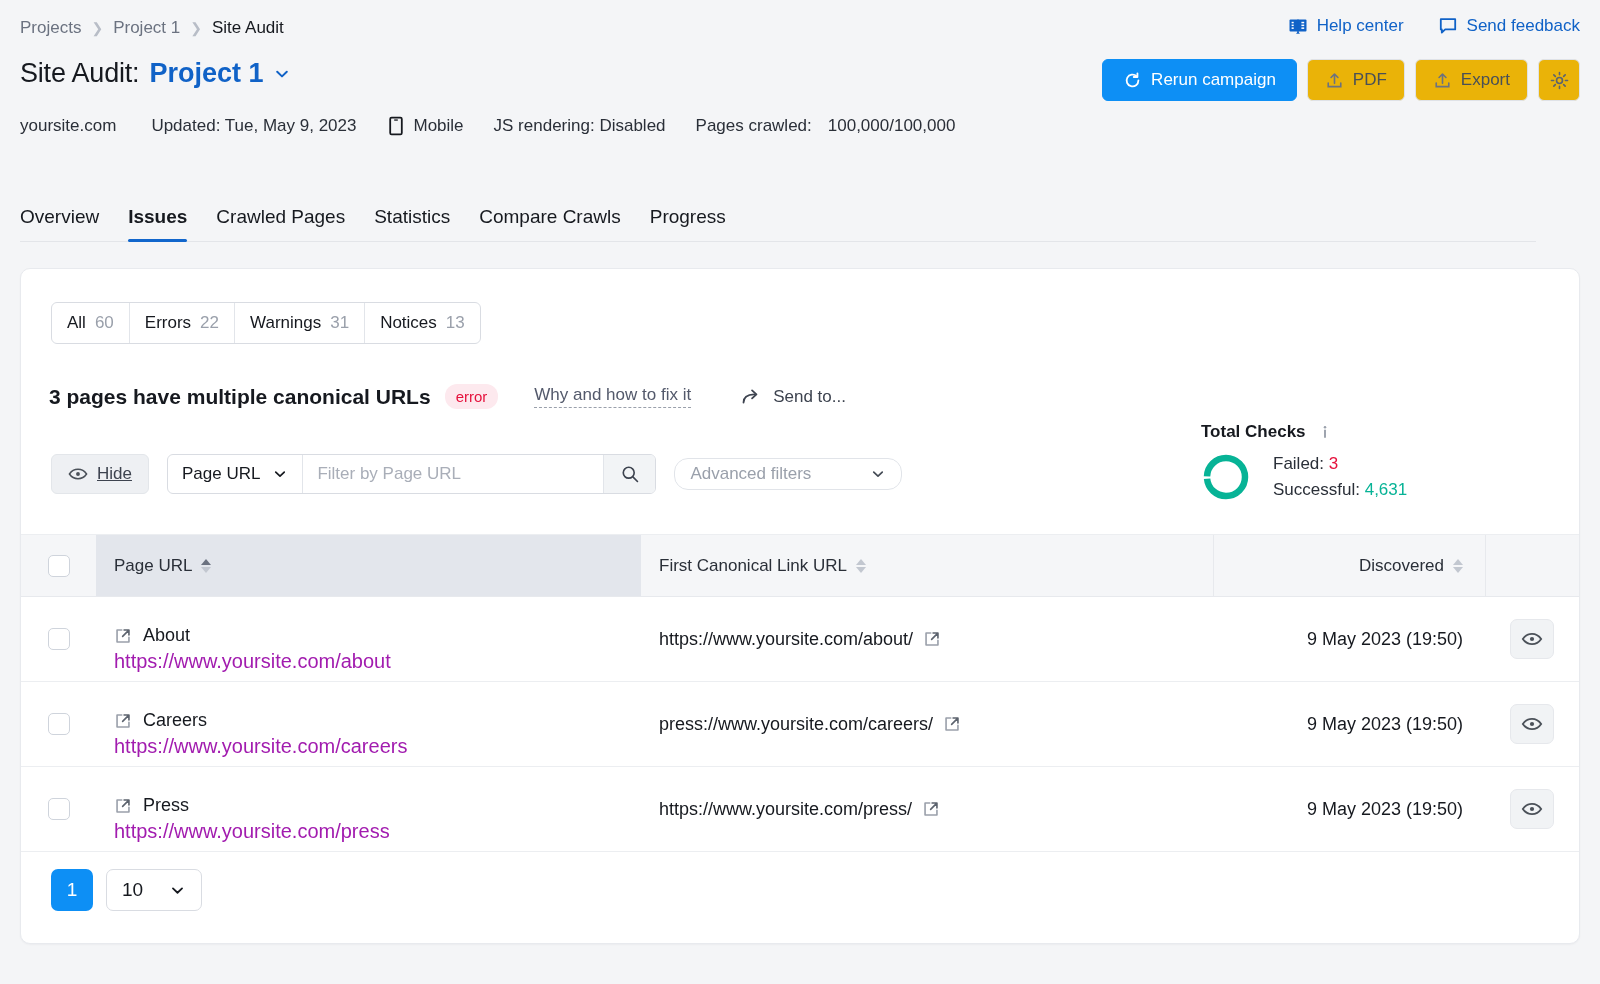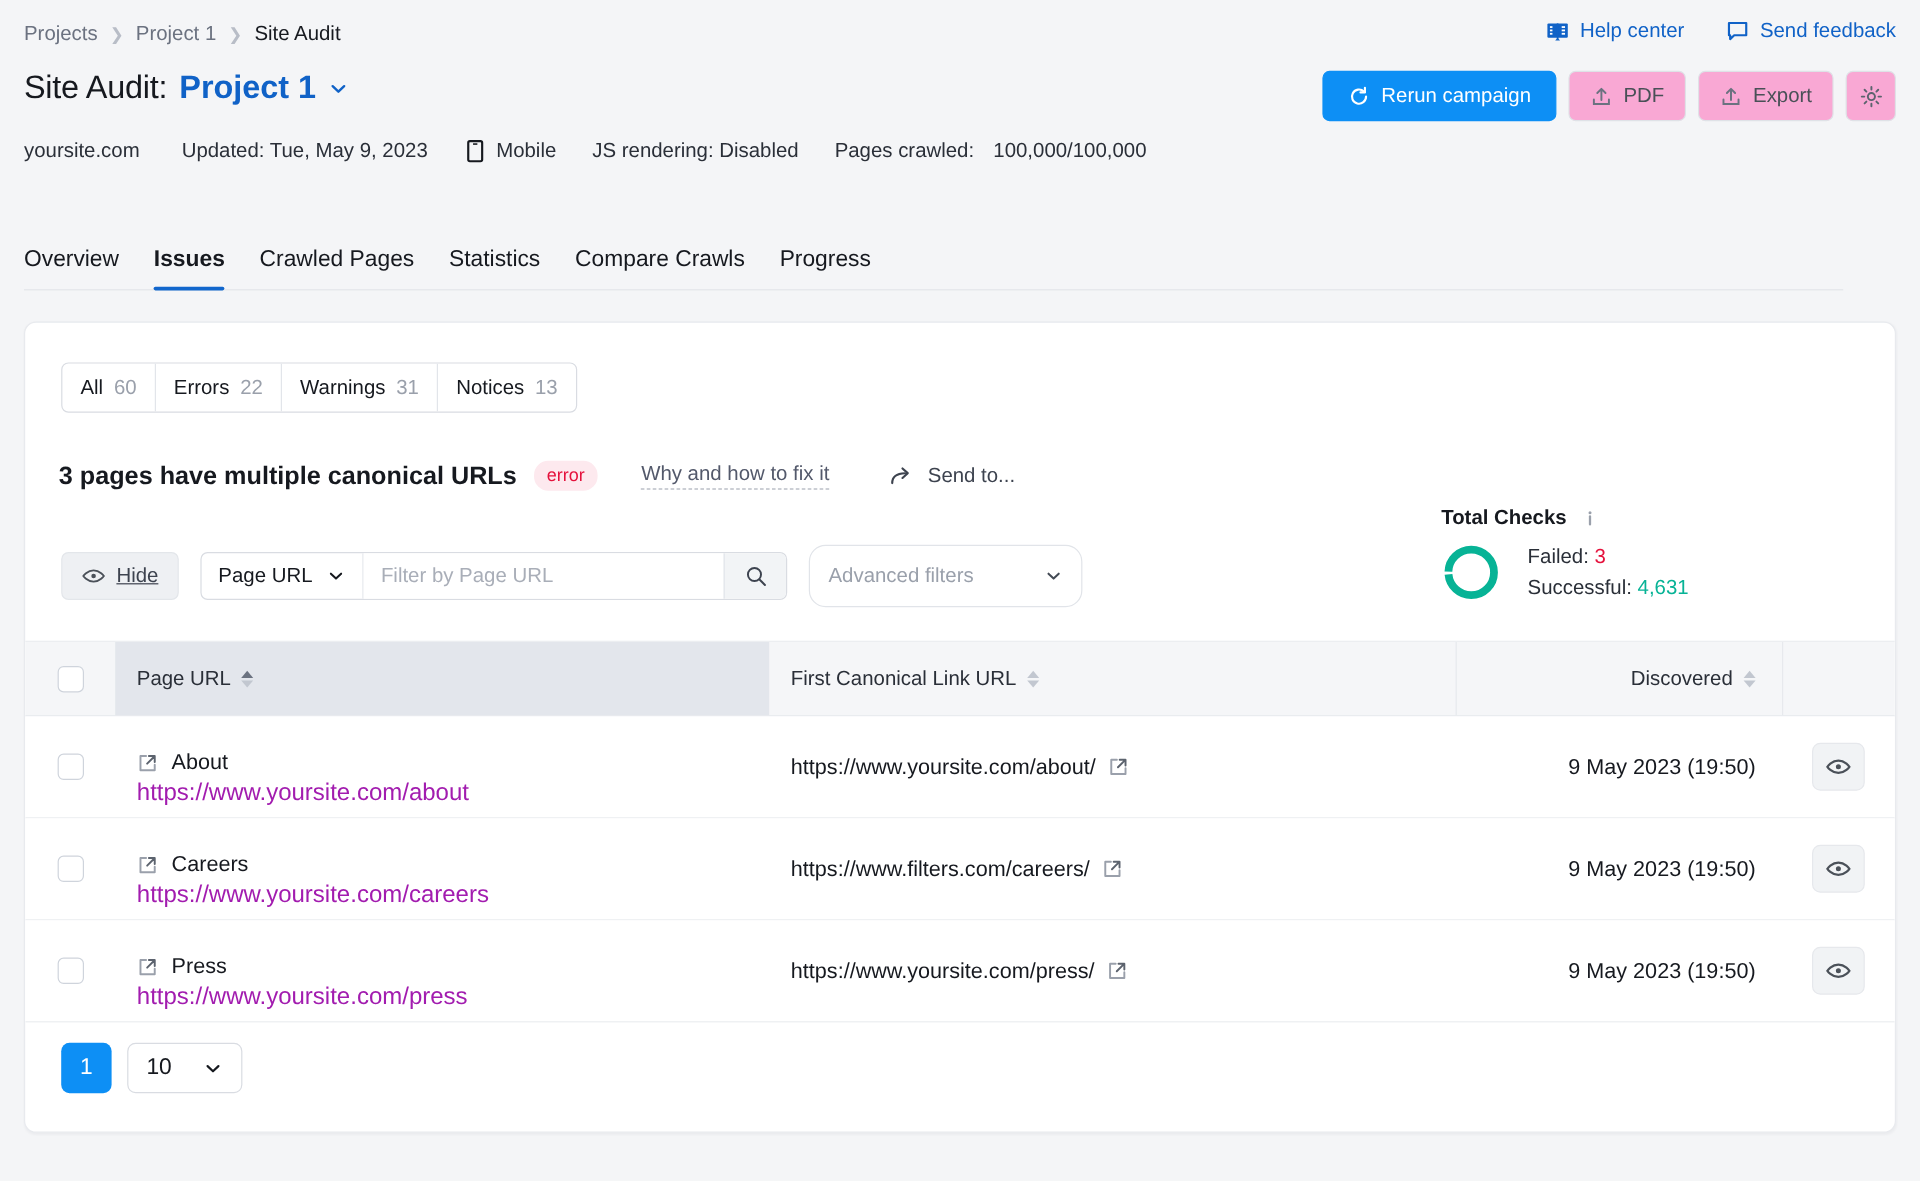--- a/index.html
+++ b/index.html
@@ -37,21 +37,21 @@
   }
   .title-main { font-size: 27px; font-weight: normal; color: #16191f; letter-spacing: -0.2px; }
   .title-project { font-size: 27px; font-weight: bold; color: #1062c7; }
   .chev-blue { color: #1062c7; display: inline-block; }
 
   
   .actions { position: absolute; right: 20px; top: 59px; display: flex; align-items: center; gap: 10px; }
   .btn {
     display: inline-flex; align-items: center; justify-content: center; gap: 9px;
     height: 42px; border-radius: 6px; font-size: 17px; cursor: pointer;
-    border: 1px solid #dfe2e7; background: #f9a8d4; color: #495057; padding: 0 17px;
+    border: 1px solid #dfe2e7; background: #eab308; color: #495057; padding: 0 17px;
   }
   .btn.primary { background: #0d8ff5; border-color: #0d8ff5; color: #fff; padding: 0 20px; font-weight: 500; }
   .btn.icononly { width: 42px; padding: 0; }
 
   
   .metarow {
     position: absolute; left: 20px; top: 116px;
     display: flex; align-items: center; font-size: 17px; color: #2a2f38;
   }
   .metarow .m { display: flex; align-items: center; gap: 9px; }
@@ -110,21 +110,21 @@
     background: #eef0f3; border: 1px solid #e3e6ea; border-radius: 6px;
     font-size: 17px; color: #3d434f; cursor: pointer; text-decoration: underline;
   }
   .filtergroup { display: flex; align-items: stretch; border: 1px solid #d9dce2; border-radius: 6px; overflow: hidden; height: 40px; background: #fff; }
   .fg-select { display: flex; align-items: center; gap: 12px; padding: 0 14px; font-size: 17px; color: #16191f; border-right: 1px solid #e2e5ea; cursor: pointer; }
   .fg-input { width: 300px; border: none; outline: none; font-size: 17px; padding: 0 14px; color: #16191f; font-family: "Liberation Sans", sans-serif; background: #fff; }
   .fg-input::placeholder { color: #a9aeb8; }
   .fg-search { width: 52px; display: flex; align-items: center; justify-content: center; background: #f2f4f6; border-left: 1px solid #e2e5ea; cursor: pointer; }
   .advfilters {
     display: flex; align-items: center; justify-content: space-between; gap: 18px;
-    height: 52px; padding: 0 15px; border: 1px solid #e1e4e9; border-radius: 14px;
+    height: 32px; padding: 0 15px; border: 1px solid #e1e4e9; border-radius: 14px;
     font-size: 17px; color: #9aa0ab; background: #fff; cursor: pointer; min-width: 228px;
   }
 
   
   .checks { position: absolute; right: 118px; top: 153px; width: 260px; }
   .checks-hd { display: flex; align-items: center; gap: 10px; font-size: 17px; font-weight: bold; color: #16191f; }
   .checks-body { display: flex; align-items: center; gap: 22px; margin-top: 9px; }
   .donut { width: 50px; height: 50px; flex: 0 0 50px; }
   .checks-lines { font-size: 17px; color: #2a2f38; line-height: 1.55; }
   .num-fail { color: #e5113c; }
@@ -480,21 +480,21 @@
               <svg width="18" height="18" viewBox="0 0 20 20" fill="none">
                 <path d="M8.6 3.4H3.4v13.2h13.2v-5.2" stroke="#9aa0ab" stroke-width="1.8" stroke-linecap="round" stroke-linejoin="round" fill="none"></path>
                 <path d="M11.2 3.4h5.4v5.4M16.2 3.8l-6.6 6.6" stroke="#5c636e" stroke-width="1.8" stroke-linecap="round" stroke-linejoin="round" fill="none"></path>
               </svg>
             </span>
             <span>Careers</span>
           </span>
           <span class="page-url">https://www.yoursite.com/careers</span>
         </div>
         <div class="td cell-canon">
-          <span class="u">https://www.filters.com/careers/</span>
+          <span class="u">press://www.yoursite.com/careers/</span>
           <span>
             <svg width="18" height="18" viewBox="0 0 20 20" fill="none">
               <path d="M8.6 3.4H3.4v13.2h13.2v-5.2" stroke="#9aa0ab" stroke-width="1.8" stroke-linecap="round" stroke-linejoin="round" fill="none"></path>
               <path d="M11.2 3.4h5.4v5.4M16.2 3.8l-6.6 6.6" stroke="#5c636e" stroke-width="1.8" stroke-linecap="round" stroke-linejoin="round" fill="none"></path>
             </svg>
           </span>
         </div>
         <div class="td cell-disc">9 May 2023 (19:50)</div>
         <div class="td cell-eye">
           <span class="eyebtn">

